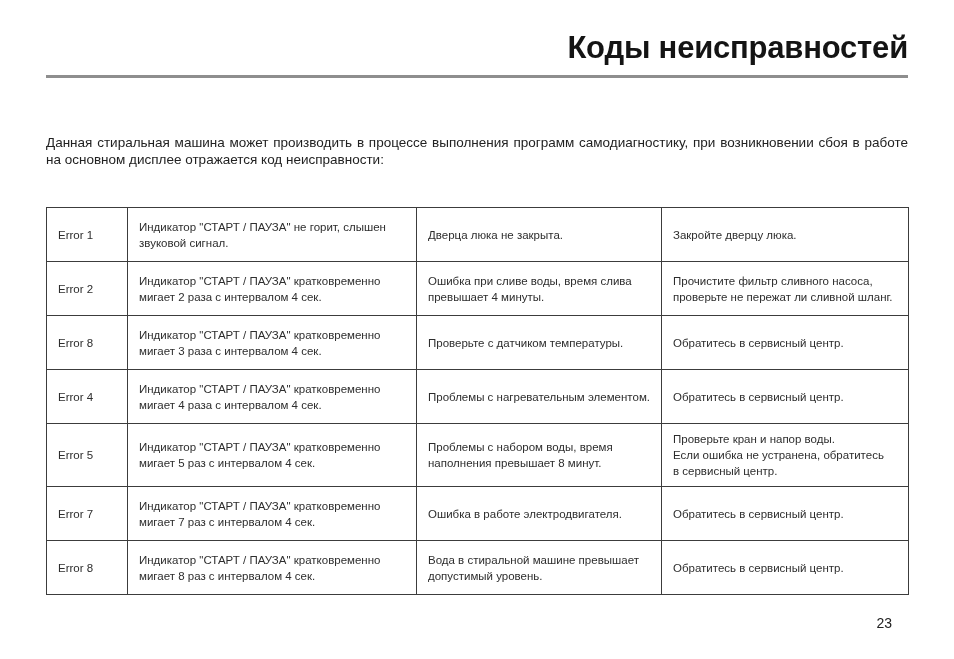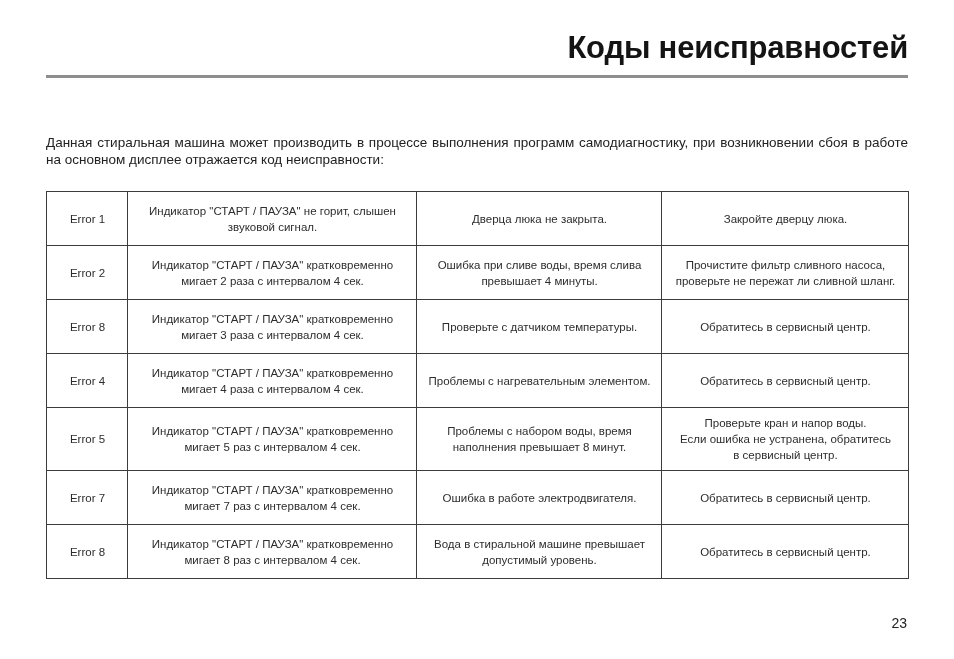--- a/index.html
+++ b/index.html
@@ -30,39 +30,38 @@
     margin-top: 9px;
   }
   .intro {
     margin-top: 56px;
     font-size: 13.5px;
     line-height: 17px;
     text-align: justify;
     color: #222222;
   }
   table.fault-table {
-    margin-top: 23px;
+    margin-top: 39px;
     width: 100%;
     border-collapse: collapse;
     table-layout: fixed;
-    text-align: center;
   }
   table.fault-table td {
     border: 1px solid #3c3c3c;
     height: 54px;
     vertical-align: middle;
     padding: 7px 10px 7px 11px;
     font-size: 11.5px;
     line-height: 16px;
     color: #2d2d2d;
   }
   .cell-solution span { white-space: pre-line; }
   .page-number {
     position: absolute;
-    right: 47px;
+    right: 62px;
     bottom: 28px;
     font-size: 14px;
     color: #222222;
   }
 </style>
 </head>
 <body>
 
 <div class="content">
 

